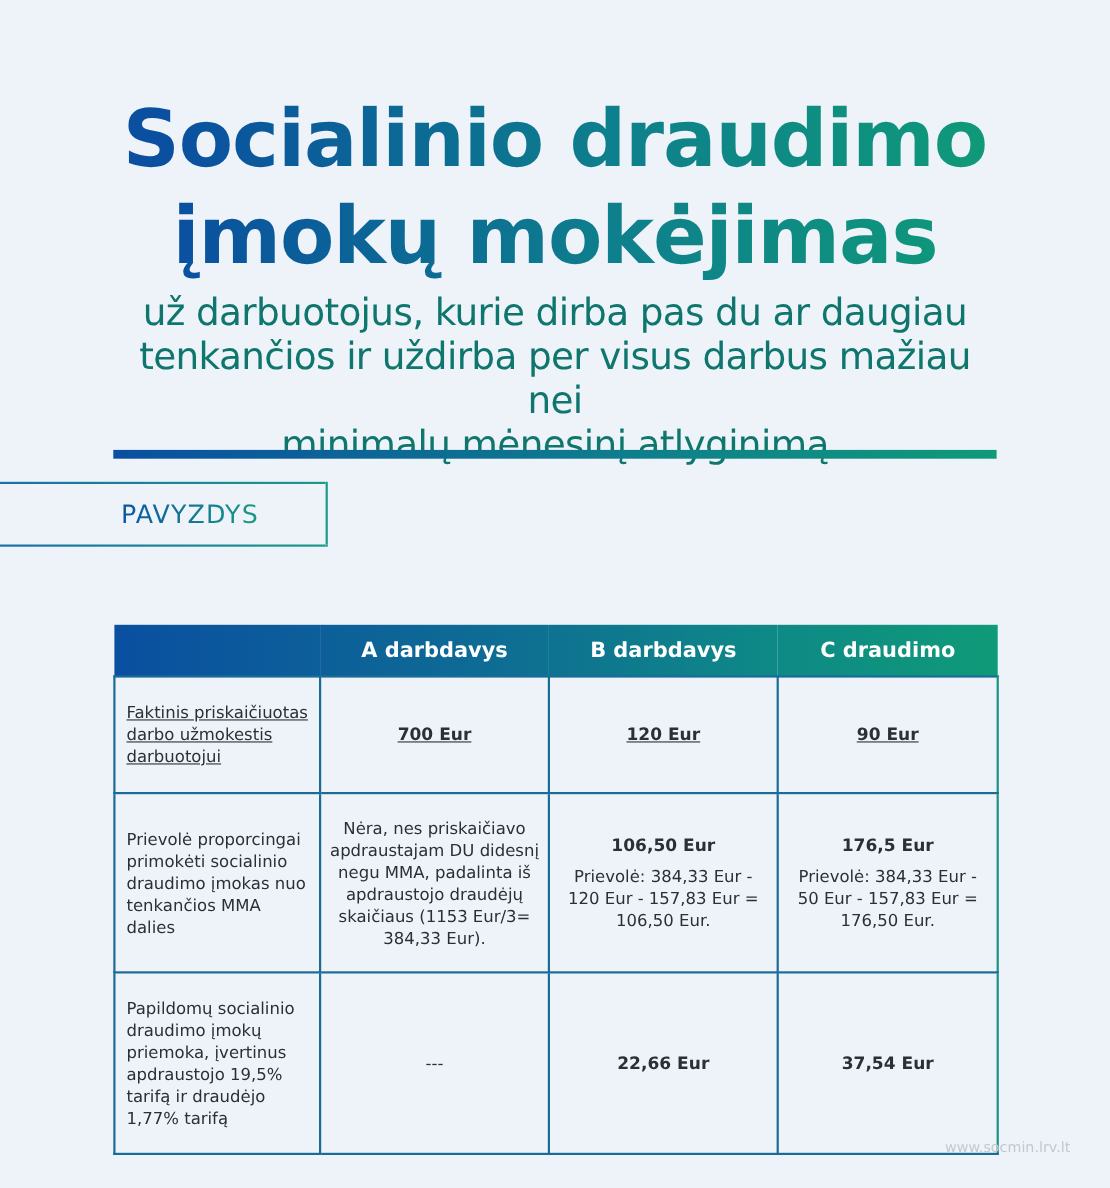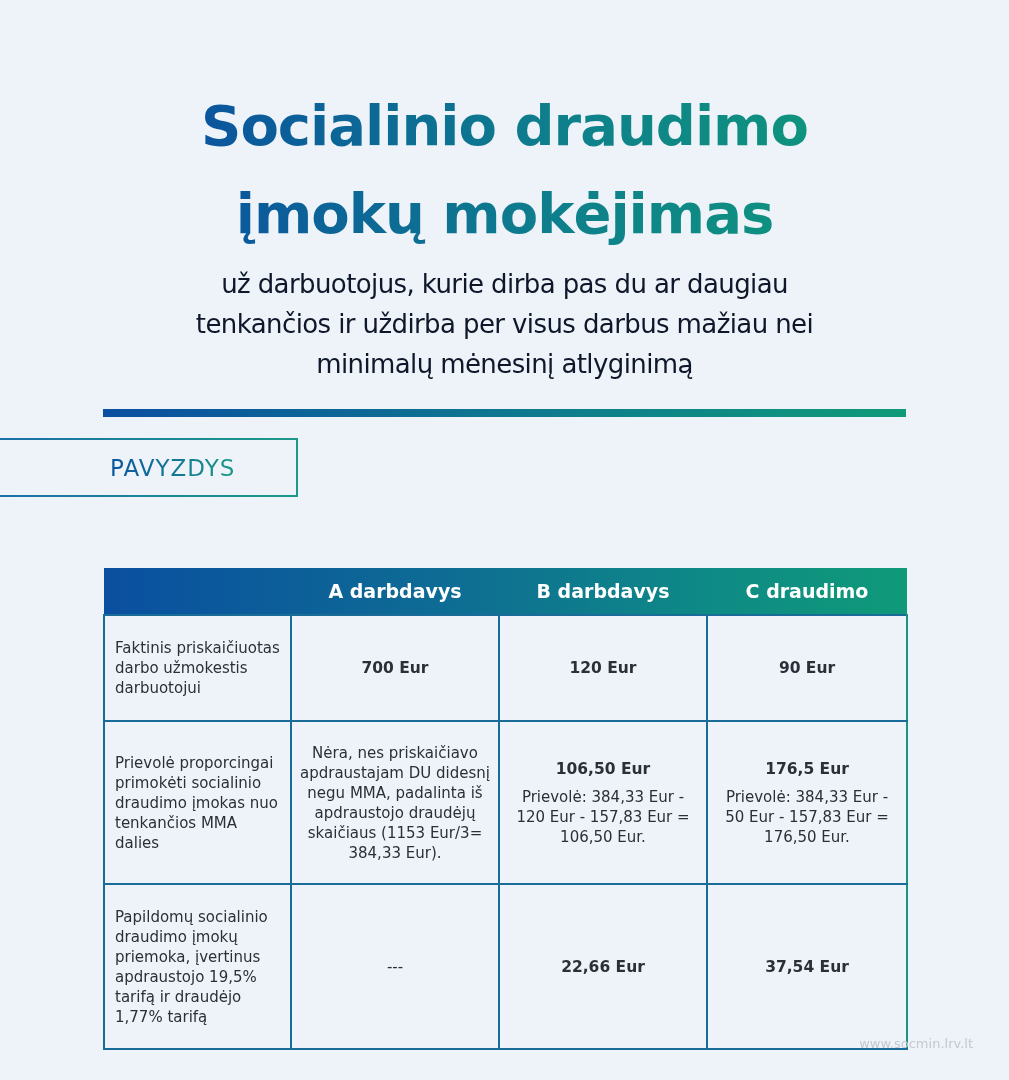--- a/index.html
+++ b/index.html
@@ -10,37 +10,37 @@
       color: #2b3038;
       position: relative;
       overflow: hidden;
     }
     .title {
       position: absolute;
       left: 0; top: 82px; width: 1009px;
       text-align: center;
       font-family: "DejaVu Sans", sans-serif;
       font-weight: bold;
-      font-size: 56px;
+      font-size: 72px;
       line-height: 88px;
       letter-spacing: -1px;
       background: linear-gradient(90deg, #0a4fa0 15%, #0e7f8c 55%, #0f9a78 90%);
       -webkit-background-clip: text;
       background-clip: text;
       color: transparent;
     }
     .title .line { display: block; }
     .subtitle {
       position: absolute;
       left: 100px; top: 264px; width: 809px;
       text-align: center;
       font-family: "DejaVu Sans", sans-serif;
-      font-size: 26px;
+      font-size: 34px;
       line-height: 40px;
-      color: #0f172a;
+      color: #0f766e;
       letter-spacing: -0.6px;
     }
     .subtitle .line { display: block; }
     .divider {
       position: absolute;
       left: 103px; top: 409px; width: 803px; height: 8px;
       background: linear-gradient(90deg, #0a4fa0, #0e7f8c 60%, #0f9a78);
     }
     .example-box {
       position: absolute;
@@ -138,21 +138,21 @@
   </colgroup>
   <thead>
     <tr>
       <th></th>
       <th>A darbdavys</th>
       <th>B darbdavys</th>
       <th>C draudimo</th>
     </tr>
   </thead>
   <tbody>
-    <tr style="height:106px;">
+    <tr style="height:106px;text-decoration:underline;">
       <td class="rowlabel">Faktinis priskaičiuotas darbo užmokestis darbuotojui</td>
       <td class="val">
         <span class="bold">700 Eur</span>
       </td>
       <td class="val">
         <span class="bold">120 Eur</span>
       </td>
       <td class="val c-col">
         <span class="bold">90 Eur</span>
       </td>

